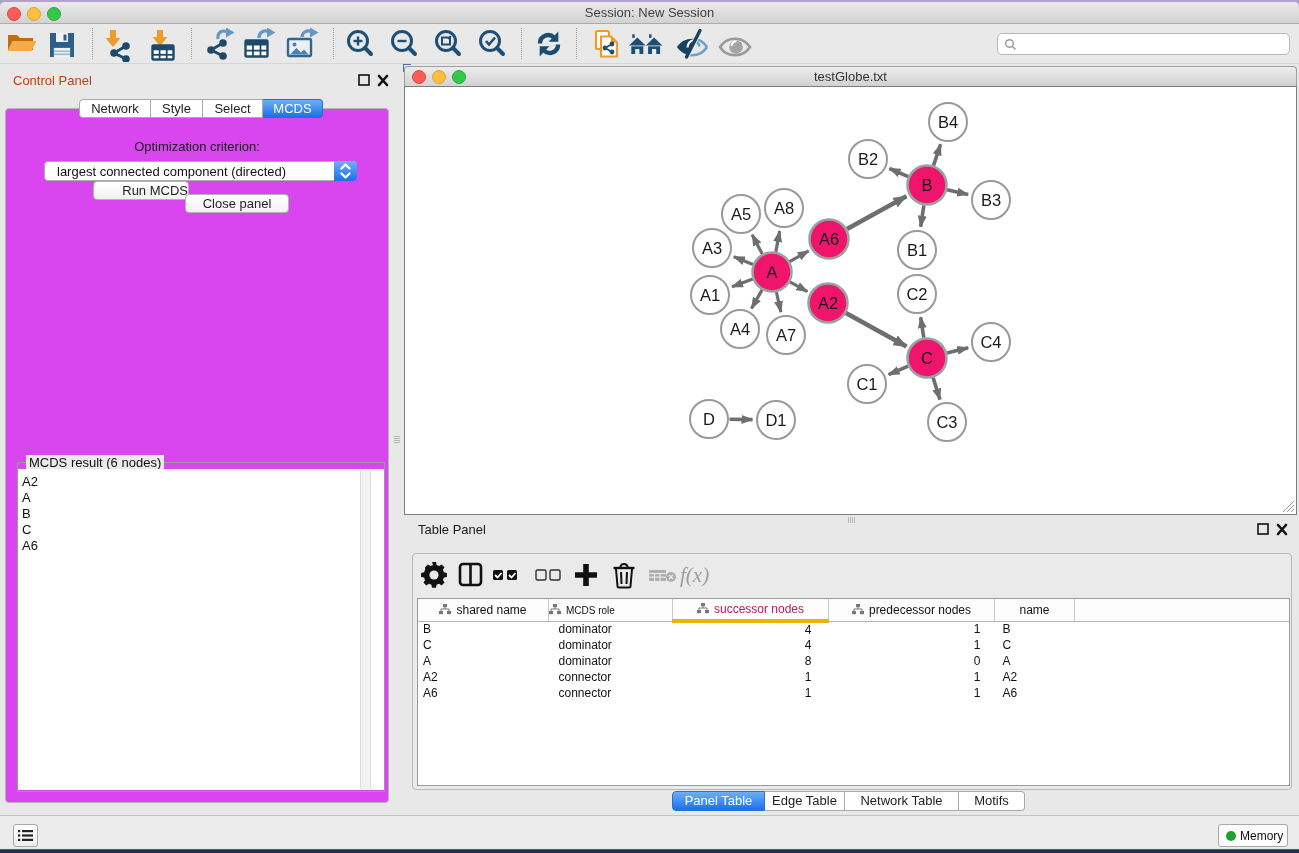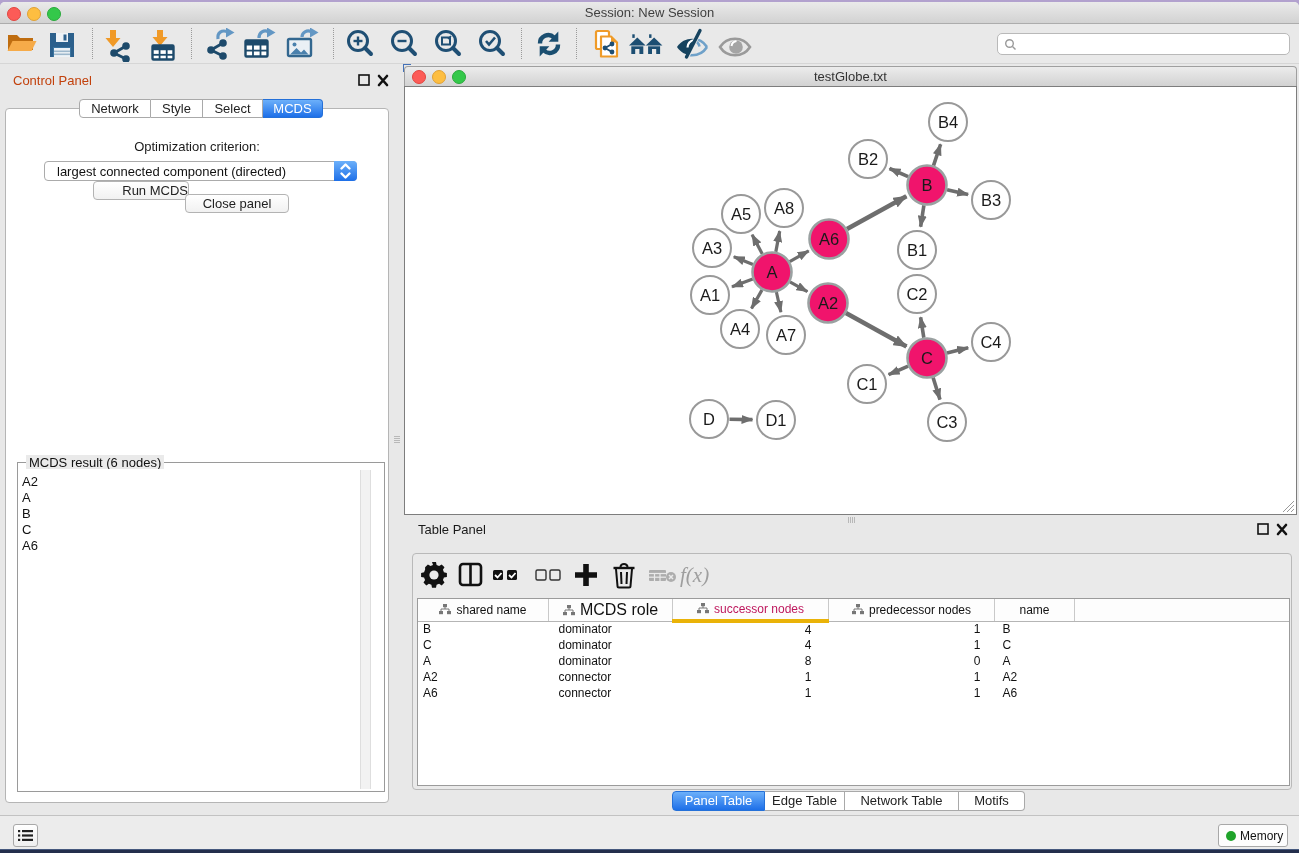--- a/index.html
+++ b/index.html
@@ -15,21 +15,21 @@
 .ticon{position:absolute;top:4px;}
 #search{position:absolute;left:997px;top:9px;width:291px;height:20px;background:#fff;border:1px solid #b9b9b9;border-radius:5px;}
 #main{position:absolute;left:0;top:62px;width:1299px;height:751px;background:#e8e8e8;}
 
 #cp-title{position:absolute;left:13px;top:9px;font-size:13px;color:#c2410c;}
 .tabrow{position:absolute;display:flex;z-index:5;}
 .tab{height:17px;line-height:17px;font-size:13px;color:#222;background:#fff;border:1px solid #a9a9a9;border-left:none;padding:0;text-align:center;}
 .tab.first{border-left:1px solid #a9a9a9;border-radius:4px 0 0 4px;}
 .tab.last{border-radius:0 4px 4px 0;}
 .tab.sel{background:linear-gradient(#6cb0fa,#1d6fe8);color:#fff;border-color:#2470d8;}
-#cp-box{position:absolute;left:5px;top:44px;width:382px;height:693px;border:1px solid #b5b5b5;border-radius:4px;background:#ffffff;}
+#cp-box{position:absolute;left:5px;top:44px;width:382px;height:693px;border:1px solid #b5b5b5;border-radius:4px;background:#d946ef;}
 #tp-box{position:absolute;left:412px;top:489px;width:878px;height:235px;border:1px solid #b9b9b9;border-radius:4px;background:#eaeaea;}
 .btn{position:absolute;background:linear-gradient(#ffffff,#f1f1f1);border:1px solid #b3b3b3;border-radius:4px;font-size:13px;color:#222;text-align:center;}
 #statusbar{position:absolute;left:0;top:813px;width:1299px;height:34px;background:#ececec;border-top:1px solid #c2c2c2;box-sizing:border-box;}
 #navy{position:absolute;left:0;top:847px;width:1299px;height:6px;background:#232e4c;border-top:1px solid #46597e;box-sizing:border-box;}
 table{border-collapse:collapse;}
 </style>
 </head>
 <body>
 <div id="app">
 <div id="win">
@@ -382,21 +382,21 @@
                   <td style="width:130px;border-right:1px solid #c9c9c9;border-bottom:1px solid #b5b5b5;height:20px;text-align:center;font-size:12px;color:#111;padding:0;"><svg width="12" height="11" viewBox="0 0 12 11" style="vertical-align:-1px;margin-right:5px;">
                       <g fill="#777">
                         <rect x="4" y="0" width="4" height="3.2"></rect>
                         <rect x="0" y="7" width="4" height="3.2"></rect>
                         <rect x="8" y="7" width="4" height="3.2"></rect>
                       </g>
                       <g stroke="#777" stroke-width="1">
                         <path d="M6,3 L6,5 M2,7 L2,5 L10,5 L10,7" fill="none"></path>
                       </g>
                     </svg>shared name</td>
-                  <td style="width:123px;border-right:1px solid #c9c9c9;border-bottom:1px solid #b5b5b5;height:20px;text-align:center;font-size:16px;color:#111;padding:0;"><svg width="12" height="11" viewBox="0 0 12 11" style="vertical-align:-1px;margin-right:5px;">
+                  <td style="width:123px;border-right:1px solid #c9c9c9;border-bottom:1px solid #b5b5b5;height:20px;font-size:10px;color:#111;padding:0;"><svg width="12" height="11" viewBox="0 0 12 11" style="vertical-align:-1px;margin-right:5px;">
                       <g fill="#777">
                         <rect x="4" y="0" width="4" height="3.2"></rect>
                         <rect x="0" y="7" width="4" height="3.2"></rect>
                         <rect x="8" y="7" width="4" height="3.2"></rect>
                       </g>
                       <g stroke="#777" stroke-width="1">
                         <path d="M6,3 L6,5 M2,7 L2,5 L10,5 L10,7" fill="none"></path>
                       </g>
                     </svg>MCDS role</td>
                   <td style="width:155px;border-right:1px solid #c9c9c9;border-bottom:4px solid #eab308;height:20px;text-align:center;font-size:12px;color:#be185d;padding:0;"><svg width="12" height="11" viewBox="0 0 12 11" style="vertical-align:-1px;margin-right:5px;">

